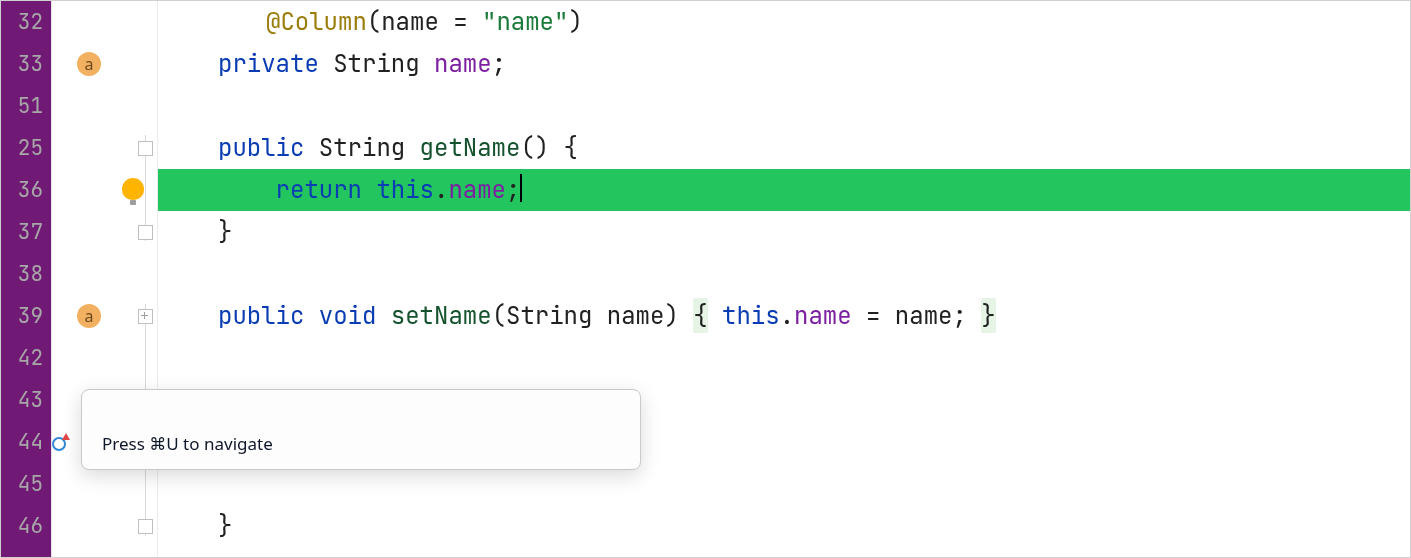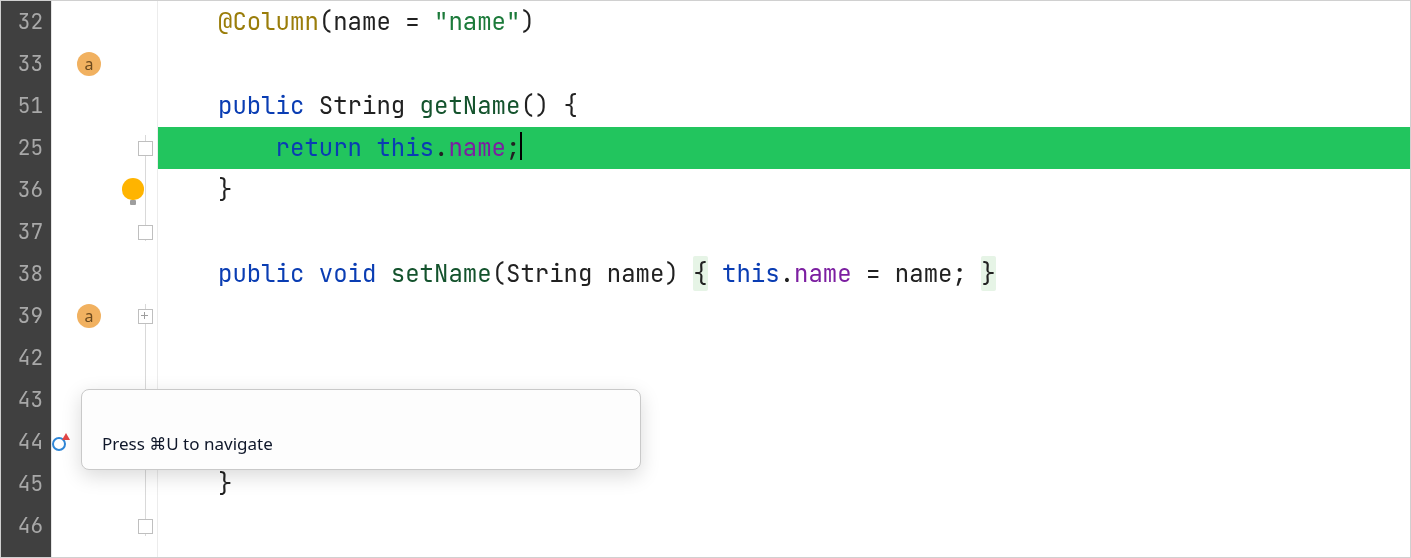--- a/index.html
+++ b/index.html
@@ -14,21 +14,21 @@
   .editor {
     display: flex;
     width: 100%;
     height: 100%;
     border: 1px solid #d0d0d0;
     box-sizing: border-box;
     position: relative;
   }
   .gutter {
     width: 50px;
-    background: #404040;
+    background: #701a75;
     border-right: 1px solid #e5e5e5;
     flex-shrink: 0;
   }
   .marker-col {
     width: 105px;
     background: #ffffff;
     border-right: 1px solid #ececec;
     flex-shrink: 0;
     position: relative;
   }
@@ -60,21 +60,21 @@
     font-size: 24px;
     white-space: pre;
     padding-left: 60px;
     position: relative;
   }
   .code-row.highlight {
     background: #22c55e;
   }
 
   
-  .tk-ann   { color: #9a7d0a; }   
+  .tk-ann   { color: #9a7d0a; margin-left: 48px; }   
   .tk-key   { color: #0a3db3; }
   .tk-str   { color: #1b7a3a; }   
   .tk-fld   { color: #7c1fa1; }   
   .tk-fn    { color: #14532d; }   
   .tk-def   { color: #212121; }
 
   
   .badge-a {
     position: absolute;
     left: 25px;
@@ -283,20 +283,21 @@
     <div class="marker-row"></div>
     <div class="marker-row">
       <div class="fold-marker"></div>
     </div>
   </div>
 
   <div class="code-area">
 
     <div class="code-row"><span class="tk-ann">@Column</span><span class="tk-def">(name = </span><span class="tk-str">"name"</span><span class="tk-def">)</span></div>
 
+    <div class="code-row"><span class="tk-key">private</span><span class="tk-def"> String </span><span class="tk-fld">name</span><span class="tk-def">;</span></div>
 
     <div class="code-row"></div>
 
     <div class="code-row"><span class="tk-key">public</span><span class="tk-def"> String </span><span class="tk-fn">getName</span><span class="tk-def">() {</span></div>
 
     <div class="code-row highlight"><span class="tk-def">    </span><span class="tk-key">return</span><span class="tk-key"> this</span><span class="tk-def">.</span><span class="tk-fld">name</span><span class="tk-def">;</span><span class="caret"></span></div>
 
     <div class="code-row"><span class="tk-def">}</span></div>
 
     <div class="code-row"></div>

